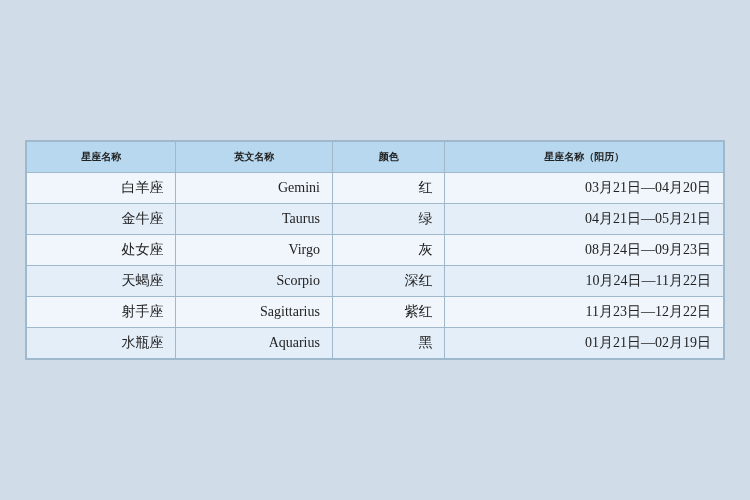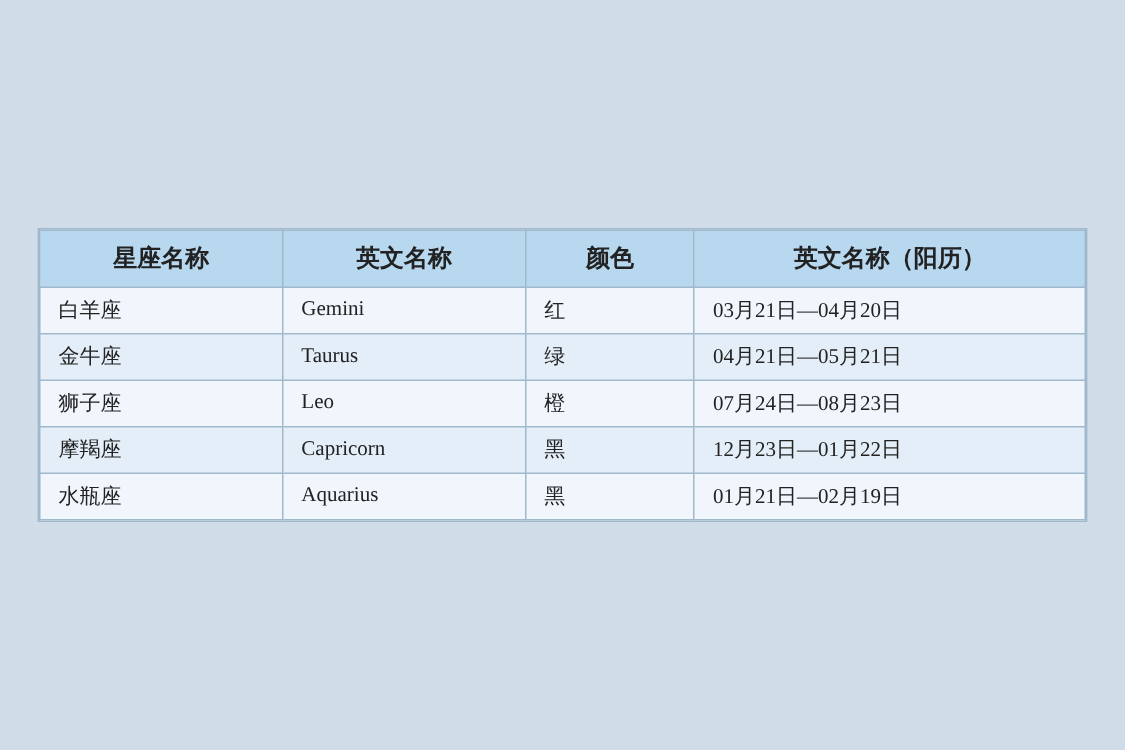--- a/index.html
+++ b/index.html
@@ -32,28 +32,28 @@
 
     thead tr {
       background-color: #b8d8f0;
     }
 
     th {
       border: 1px solid #a0b8cc;
       padding: 8px 20px;
       text-align: center;
       font-weight: bold;
-      font-size: 16px;
+      font-size: 10px;
       color: #222;
     }
 
     td {
       border: 1px solid #a0b8cc;
       padding: 6px 12px;
-      text-align: left;
+      text-align: right;
       font-size: 14px;
       color: #222;
       background-color: #f0f6fc;
     }
 
     tbody tr:nth-child(odd) td {
       background-color: #f0f6fc;
     }
 
     tbody tr:nth-child(even) td {
@@ -67,47 +67,53 @@
 </head>
 <body>
 
 <div class="table-container">
   <table>
     <thead>
       <tr>
         <th>星座名称</th>
         <th>英文名称</th>
         <th>颜色</th>
-        <th>英文名称（阳历）</th>
+        <th>星座名称（阳历）</th>
       </tr>
     </thead>
     <tbody id="table-body">
     <tr>
           <td>白羊座</td>
           <td>Gemini</td>
           <td>红</td>
           <td>03月21日—04月20日</td>
         </tr>
         <tr>
           <td>金牛座</td>
           <td>Taurus</td>
           <td>绿</td>
           <td>04月21日—05月21日</td>
         </tr>
         <tr>
-          <td>狮子座</td>
-          <td>Leo</td>
-          <td>橙</td>
-          <td>07月24日—08月23日</td>
+          <td>处女座</td>
+          <td>Virgo</td>
+          <td>灰</td>
+          <td>08月24日—09月23日</td>
         </tr>
         <tr>
-          <td>摩羯座</td>
-          <td>Capricorn</td>
-          <td>黑</td>
-          <td>12月23日—01月22日</td>
+          <td>天蝎座</td>
+          <td>Scorpio</td>
+          <td>深红</td>
+          <td>10月24日—11月22日</td>
+        </tr>
+        <tr>
+          <td>射手座</td>
+          <td>Sagittarius</td>
+          <td>紫红</td>
+          <td>11月23日—12月22日</td>
         </tr>
         <tr>
           <td>水瓶座</td>
           <td>Aquarius</td>
           <td>黑</td>
           <td>01月21日—02月19日</td>
         </tr>
       </tbody>
   </table>
 </div>

